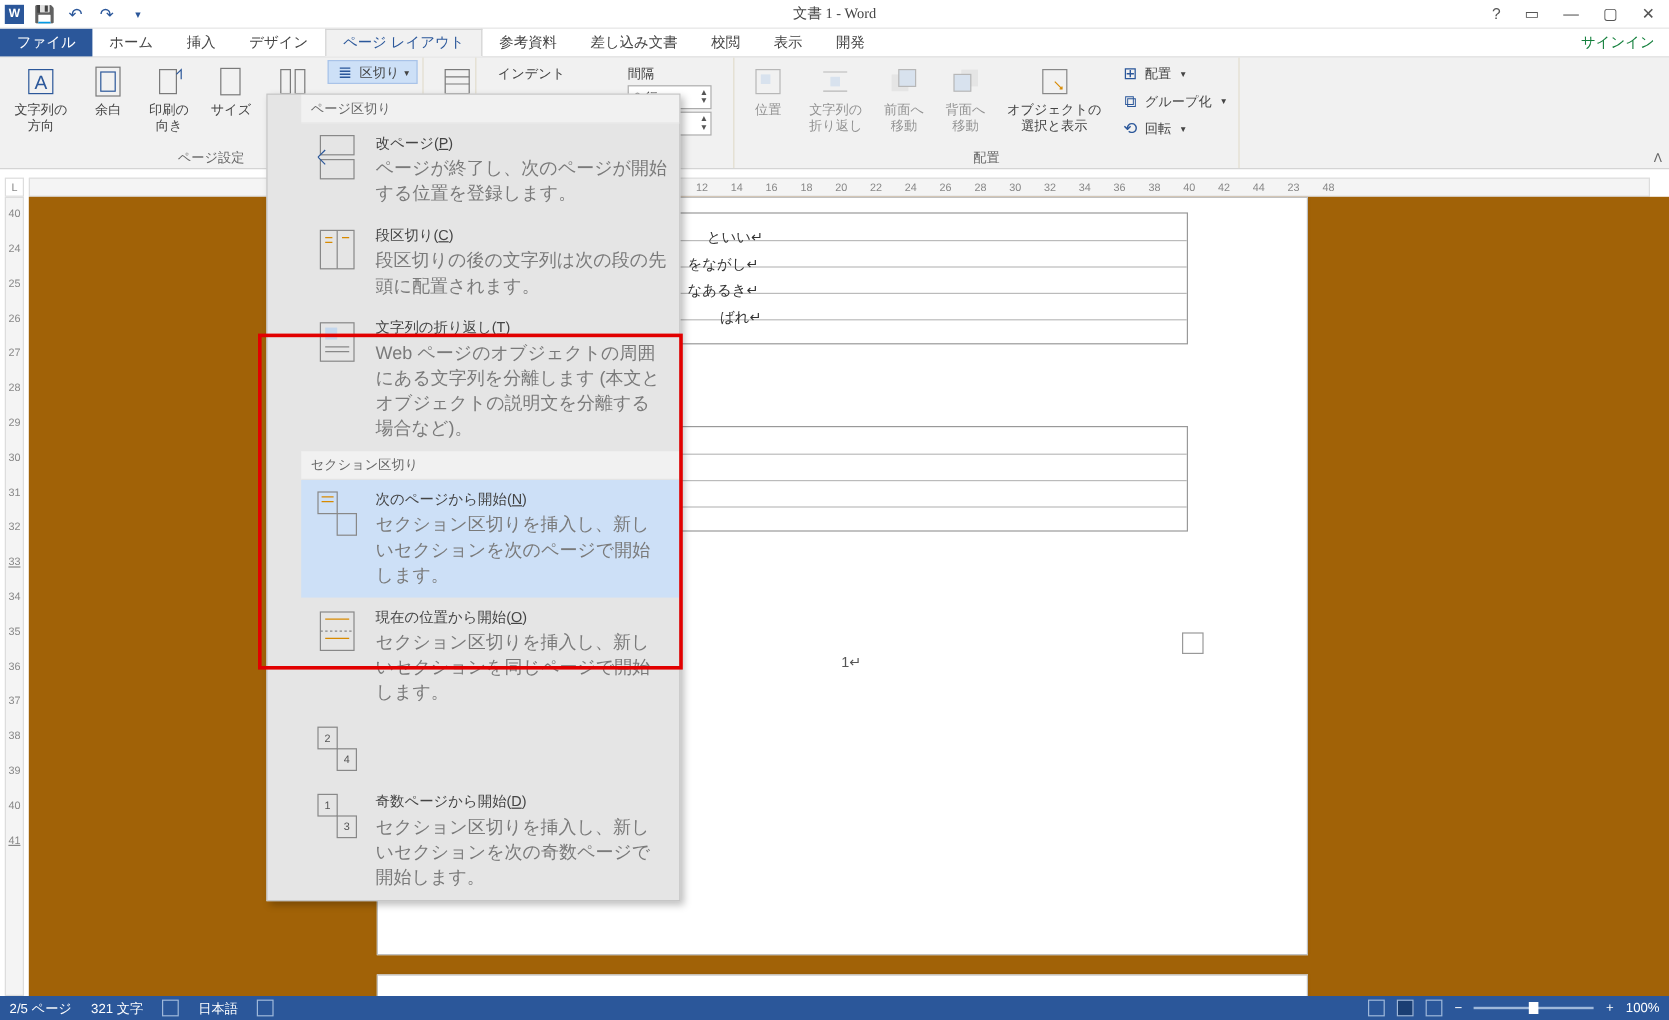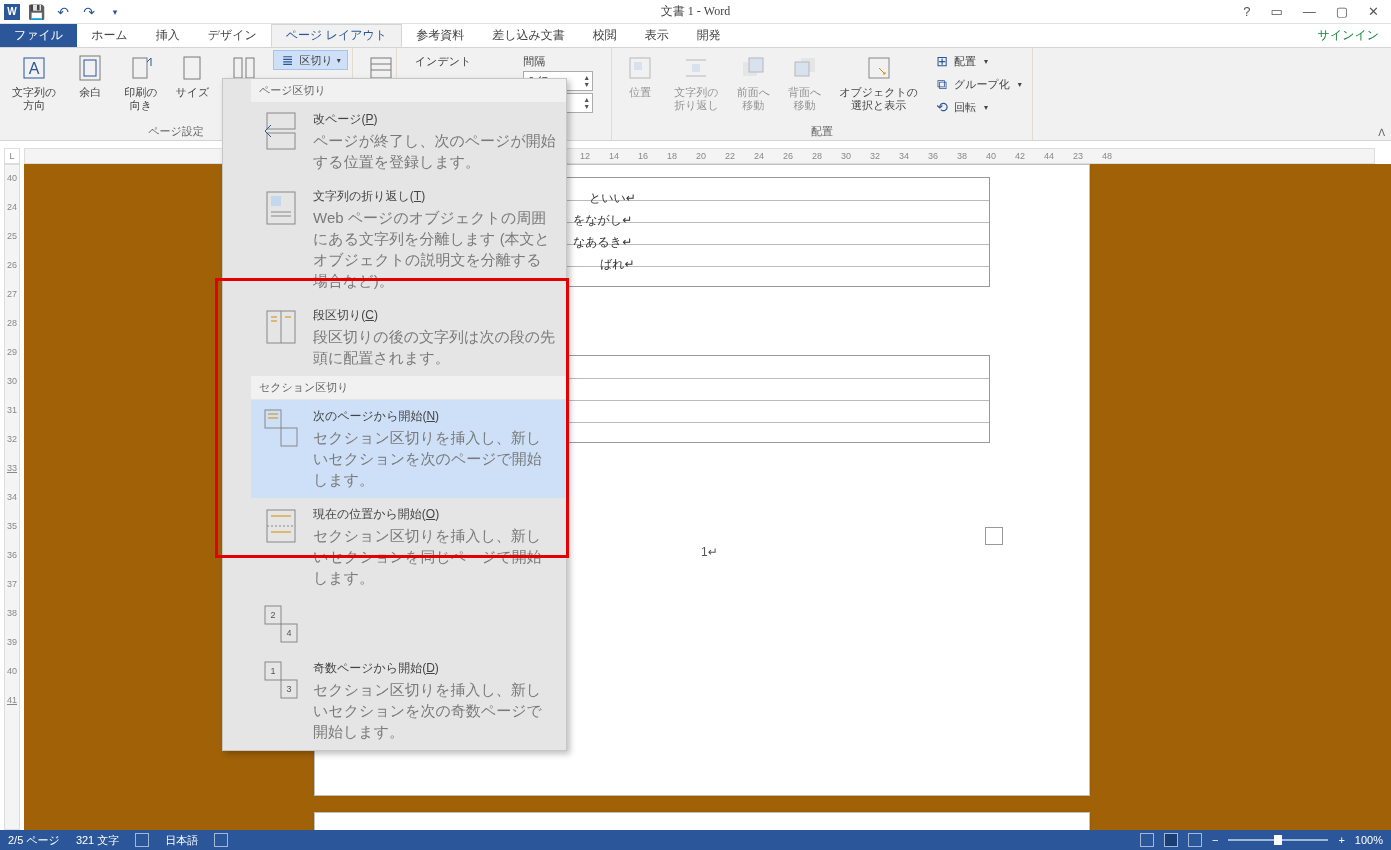--- a/index.html
+++ b/index.html
@@ -373,43 +373,43 @@
         </div>
         <div class="dd-item-text">
           <div class="dd-item-title">改ページ(<u>P</u>)</div>
           <div class="dd-item-desc">ページが終了し、次のページが開始する位置を登録します。</div>
         </div>
       </div>
       <div class="dd-item">
         <div class="dd-item-icon">
           <svg width="36" height="40">
             <rect x="4" y="4" width="28" height="32" fill="none" stroke="#888"></rect>
-            <rect x="8" y="8" width="10" height="10" fill="#c4d7ed"></rect>
-            <line x1="8" y1="24" x2="28" y2="24" stroke="#888"></line>
-            <line x1="8" y1="28" x2="28" y2="28" stroke="#888"></line>
-          </svg>
-        </div>
-        <div class="dd-item-text">
-          <div class="dd-item-title">文字列の折り返し(<u>T</u>)</div>
-          <div class="dd-item-desc">Web ページのオブジェクトの周囲にある文字列を分離します (本文とオブジェクトの説明文を分離する場合など)。</div>
-        </div>
-      </div>
-      <div class="dd-item">
-        <div class="dd-item-icon">
-          <svg width="36" height="40">
-            <rect x="4" y="4" width="28" height="32" fill="none" stroke="#888"></rect>
             <line x1="18" y1="4" x2="18" y2="36" stroke="#888"></line>
             <line x1="8" y1="10" x2="14" y2="10" stroke="#d88a00"></line>
             <line x1="8" y1="14" x2="14" y2="14" stroke="#d88a00"></line>
             <line x1="22" y1="10" x2="28" y2="10" stroke="#d88a00"></line>
           </svg>
         </div>
         <div class="dd-item-text">
           <div class="dd-item-title">段区切り(<u>C</u>)</div>
           <div class="dd-item-desc">段区切りの後の文字列は次の段の先頭に配置されます。</div>
+        </div>
+      </div>
+      <div class="dd-item">
+        <div class="dd-item-icon">
+          <svg width="36" height="40">
+            <rect x="4" y="4" width="28" height="32" fill="none" stroke="#888"></rect>
+            <rect x="8" y="8" width="10" height="10" fill="#c4d7ed"></rect>
+            <line x1="8" y1="24" x2="28" y2="24" stroke="#888"></line>
+            <line x1="8" y1="28" x2="28" y2="28" stroke="#888"></line>
+          </svg>
+        </div>
+        <div class="dd-item-text">
+          <div class="dd-item-title">文字列の折り返し(<u>T</u>)</div>
+          <div class="dd-item-desc">Web ページのオブジェクトの周囲にある文字列を分離します (本文とオブジェクトの説明文を分離する場合など)。</div>
         </div>
       </div>
     </div>
   <div class="dd-header">セクション区切り</div>
   <div id="dd-sec2">
       <div class="dd-item hover">
         <div class="dd-item-icon">
           <svg width="36" height="40">
             <rect x="2" y="2" width="16" height="18" fill="none" stroke="#888"></rect>
             <rect x="18" y="20" width="16" height="18" fill="none" stroke="#888"></rect>

